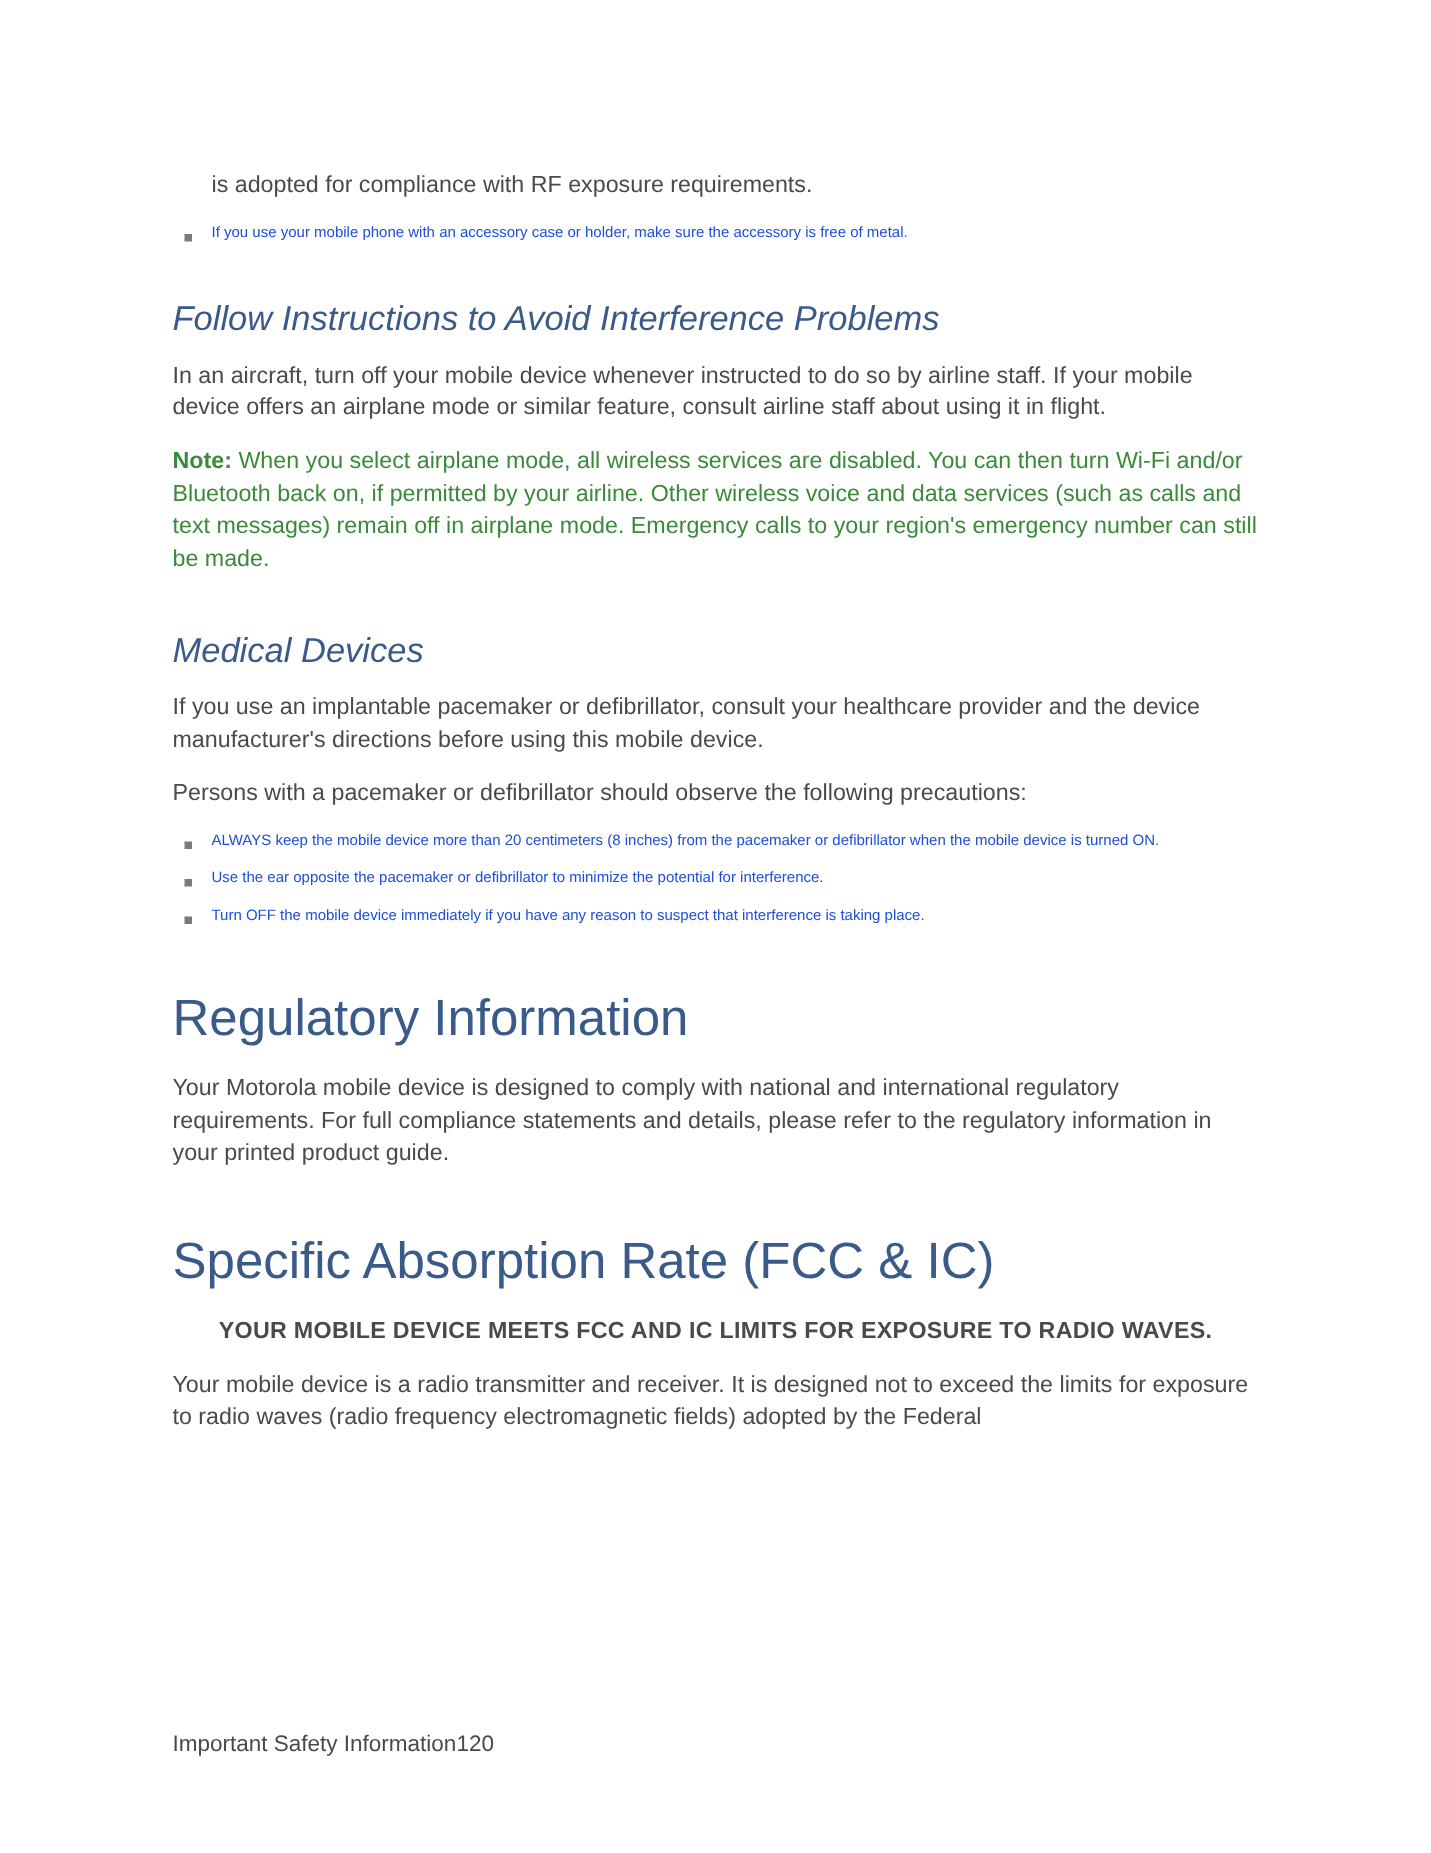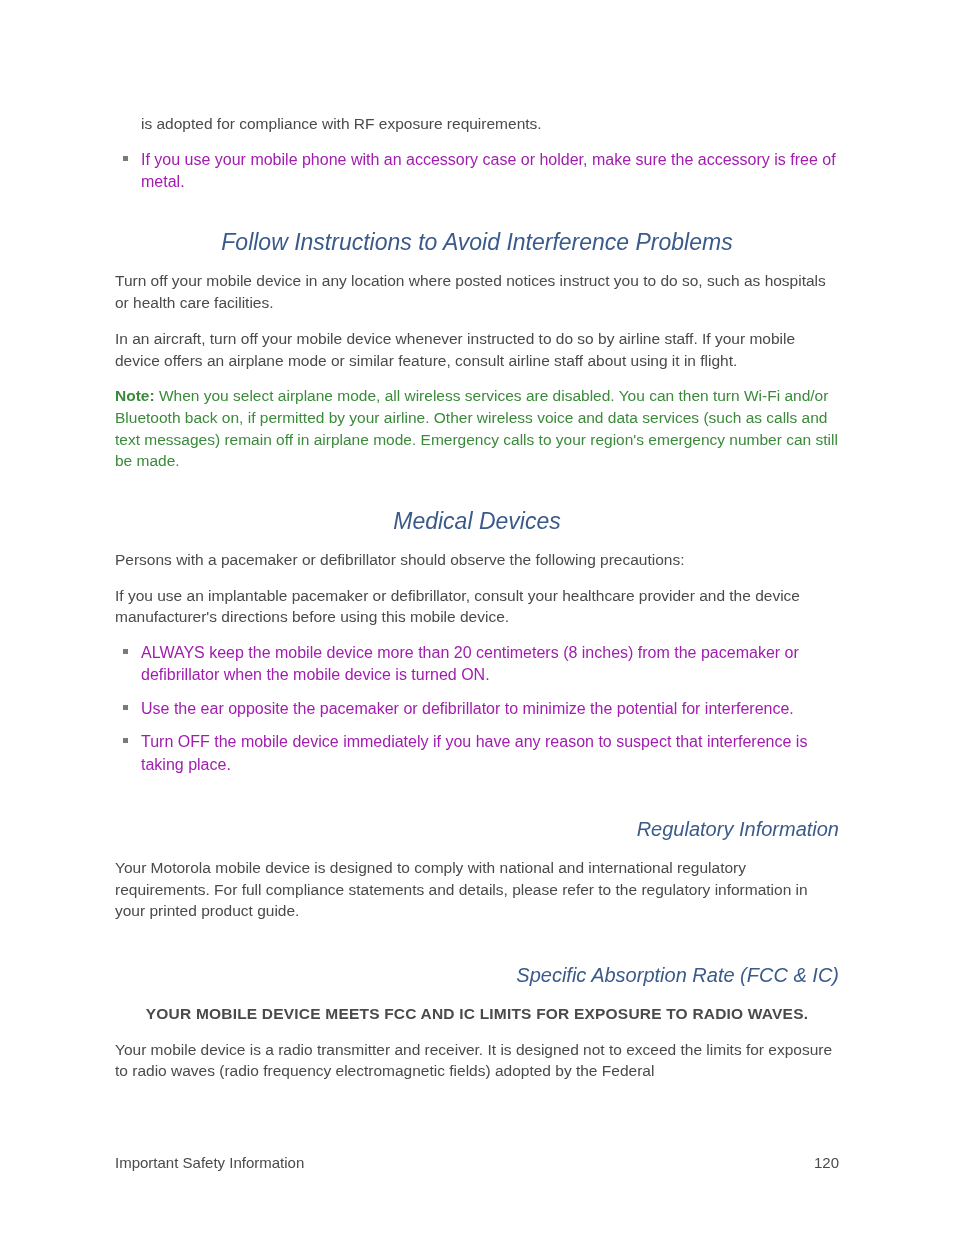--- a/index.html
+++ b/index.html
@@ -23,54 +23,51 @@
       line-height: 1.4;
       color: #4a4a4a;
       margin-bottom: 14px;
     }
     ul {
       list-style: none;
       padding-left: 26px;
       margin-bottom: 14px;
     }
     ul li {
-      font-size: 16px;
+      font-size: 10px;
       line-height: 1.4;
-      color: #a21caf;
+      color: #1d4ed8;
       position: relative;
       margin-bottom: 11px;
     }
     ul li::before {
       content: "";
       position: absolute;
       left: -18px;
       top: 7px;
       width: 5px;
       height: 5px;
       background: #7a7a7a;
     }
     h2 {
       font-family: Arial, Helvetica, sans-serif;
       font-style: italic;
       font-weight: normal;
       color: #3a5a8a;
       font-size: 23px;
       margin-top: 36px;
       margin-bottom: 14px;
-      text-align: center;
     }
     h1 {
       font-family: Arial, Helvetica, sans-serif;
-      font-style: italic;
       font-weight: normal;
       color: #3a5a8a;
-      font-size: 20px;
+      font-size: 34px;
       margin-top: 42px;
       margin-bottom: 16px;
-      text-align: right;
     }
     .note {
       font-size: 15.5px;
       line-height: 1.4;
       color: #3a8a3a;
       margin-bottom: 14px;
     }
     .note-label {
       font-weight: bold;
       color: #3a8a3a;
@@ -82,21 +79,20 @@
       margin-bottom: 14px;
       letter-spacing: 0.2px;
       text-align: center;
     }
     .footer {
       position: absolute;
       bottom: 64px;
       left: 115px;
       right: 115px;
       display: flex;
-      justify-content: space-between;
       font-size: 15px;
       color: #4a4a4a;
     }
     .first-list {
       margin-top: 0;
     }
     .continued-text {
       padding-left: 26px;
       margin-top: 0;
       margin-bottom: 14px;
@@ -107,30 +103,29 @@
 
 <div class="page-content">
 
   <p class="continued-text">is adopted for compliance with RF exposure requirements.</p>
 
   <ul class="first-list">
     <li>If you use your mobile phone with an accessory case or holder, make sure the accessory is free of metal.</li>
   </ul>
 
   <h2>Follow Instructions to Avoid Interference Problems</h2>
-  <p>Turn off your mobile device in any location where posted notices instruct you to do so, such as hospitals or health care facilities.</p>
   <p>In an aircraft, turn off your mobile device whenever instructed to do so by airline staff. If your mobile device offers an airplane mode or similar feature, consult airline staff about using it in flight.</p>
   <p class="note">
     <span class="note-label">Note:</span>
     <span>When you select airplane mode, all wireless services are disabled. You can then turn Wi-Fi and/or Bluetooth back on, if permitted by your airline. Other wireless voice and data services (such as calls and text messages) remain off in airplane mode. Emergency calls to your region's emergency number can still be made.</span>
   </p>
 
   <h2>Medical Devices</h2>
+  <p>If you use an implantable pacemaker or defibrillator, consult your healthcare provider and the device manufacturer's directions before using this mobile device.</p>
   <p>Persons with a pacemaker or defibrillator should observe the following precautions:</p>
-  <p>If you use an implantable pacemaker or defibrillator, consult your healthcare provider and the device manufacturer's directions before using this mobile device.</p>
   <ul>
     <li>ALWAYS keep the mobile device more than 20 centimeters (8 inches) from the pacemaker or defibrillator when the mobile device is turned ON.</li>
     <li>Use the ear opposite the pacemaker or defibrillator to minimize the potential for interference.</li>
     <li>Turn OFF the mobile device immediately if you have any reason to suspect that interference is taking place.</li>
   </ul>
 
   <h1>Regulatory Information</h1>
   <p>Your Motorola mobile device is designed to comply with national and international regulatory requirements. For full compliance statements and details, please refer to the regulatory information in your printed product guide.</p>
 
   <h1>Specific Absorption Rate (FCC &amp; IC)</h1>

